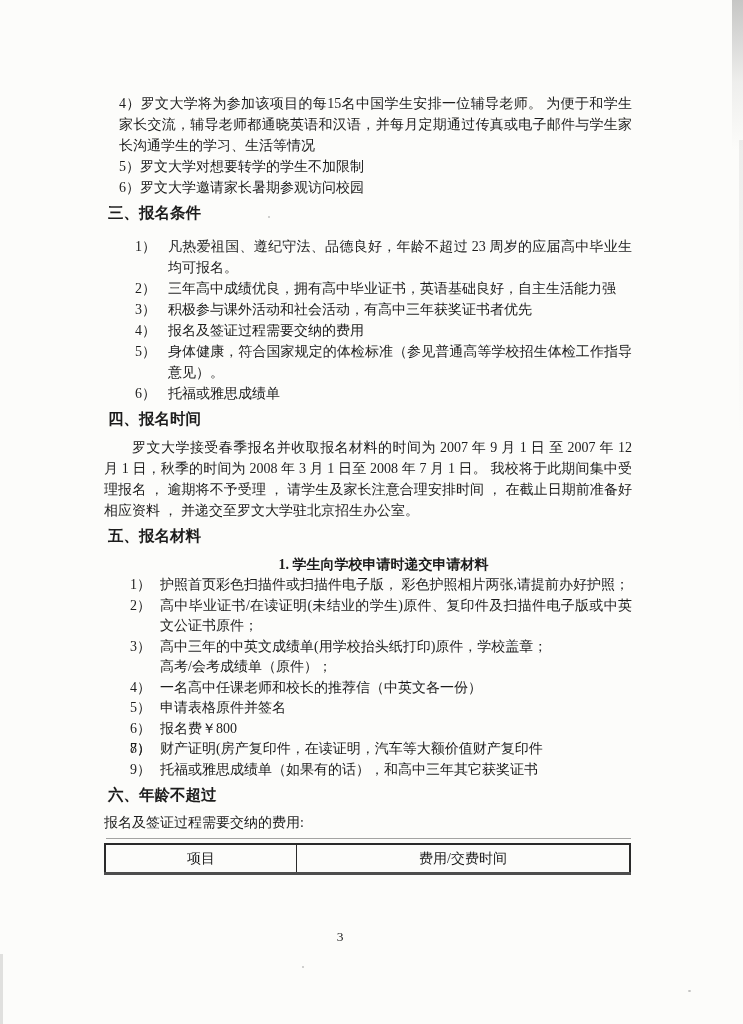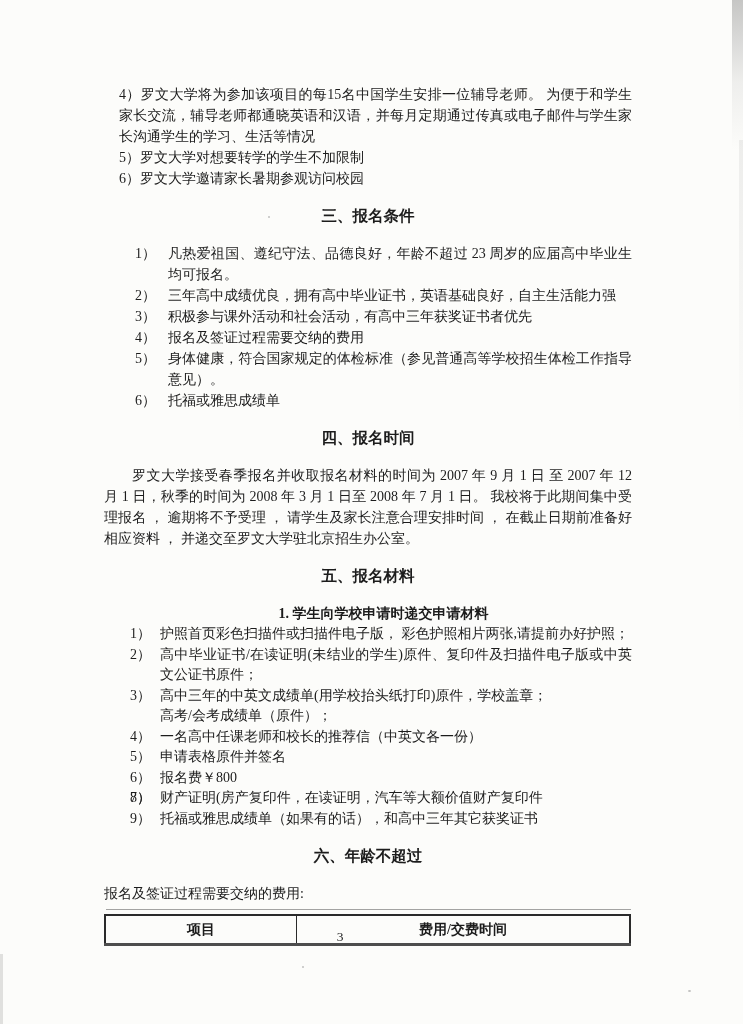--- a/index.html
+++ b/index.html
@@ -33,31 +33,31 @@
     position:absolute;left:0;bottom:0;width:3px;height:70px;
     background:rgba(150,150,150,.28);
   }
   .speck{position:absolute;background:rgba(120,120,120,.45);border-radius:50%;}
   .speck.s1{left:268px;top:216px;width:2px;height:2px;}
   .speck.s2{left:302px;top:966px;width:2px;height:2px;}
   .speck.s3{left:688px;top:990px;width:3px;height:2px;}
 
   .content{
     position:absolute;
-    left:104px;top:84px;width:528px;
+    left:104px;top:93px;width:528px;
     font-size:14px;line-height:21px;
     text-align:left;
   }
   p{margin:0;}
   .intro-list{padding-left:15px;}
   .intro-item{text-align:justify;}
 
   h2.sec{
     font-size:15.5px;font-weight:bold;
-    margin:16px;line-height:22px;text-align:center;
+    margin:4px;line-height:22px;
   }
   .sec-3{margin-top:10px;}
   .sec-4{margin-top:9px;}
   .sec-5{margin-top:15px;}
   .sec-6{margin-top:5px;}
 
   ol{list-style:none;margin:0;padding:0;}
   .cond-list{margin-top:12px;}
   .cond-list li{
     position:relative;
@@ -95,21 +95,21 @@
     content:"";position:absolute;left:2px;right:0;top:-5px;
     border-top:1px solid rgba(90,90,90,.55);
   }
   table.fee{
     width:527px;border-collapse:collapse;
     border:2px solid var(--rule);
     border-bottom:3px solid #4d4d4d;
   }
   table.fee th{
     border:1px solid var(--rule);
-    font-weight:bold;
+    font-weight:normal;
     font-size:14px;
     height:25px;
     text-align:center;
     vertical-align:middle;
     margin-left:32px;
   }
   th.col-item{width:188px;}
 
   .page-number{
     position:absolute;

